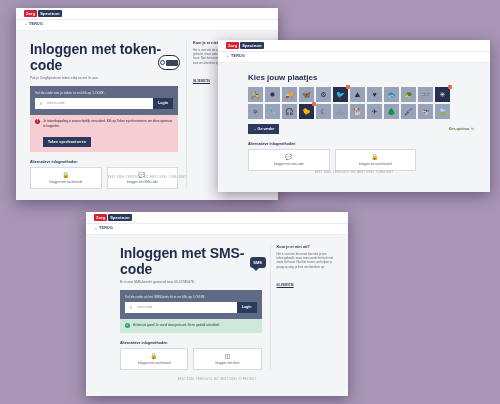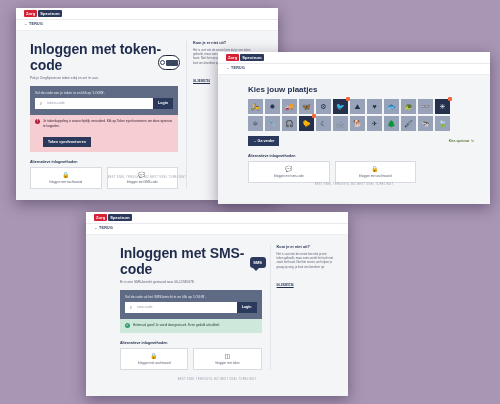--- a/index.html
+++ b/index.html
@@ -178,21 +178,21 @@
         <h2>Kom je er niet uit?</h2>
         <p>Het is vast niet de eerste keer dat je een token gebruikt, maar soms werkt het toch niet zoals het hoort. Niet het eerste, we helpen je graag op weg, je kunt ons bereiken op:</p>
         <a>06-39385736</a>
       </div>
     </div>
     <div class="footer-links" style="position:absolute;left:0;right:0;bottom:18px;">BEST SNEL TERUGVOL BIZ BEST SNEL TURELINGT</div>
   </div>
 
 </div>
 
-<div class="win" style="left:218px;top:52px;width:272px;height:152px;">
+<div class="win" style="left:218px;top:40px;width:272px;height:152px;">
   <div class="win-top">
     <div class="logo">
       <span class="lg-a">Zorg</span>
       <span class="lg-b">Spectrum</span>
     </div>
   </div>
   <div class="backbar">
     <span class="backlink">← TERUG</span>
   </div>
   <div class="page-bg" style="padding:10px 16px 0 30px;height:119px;position:relative;">

